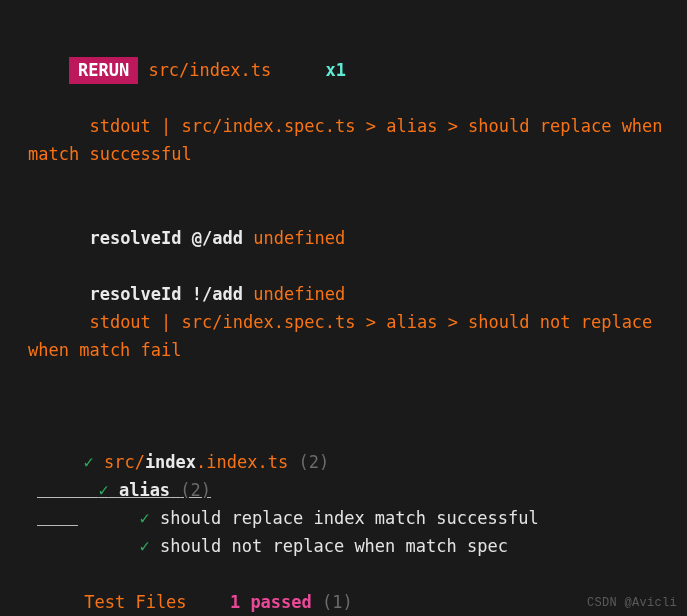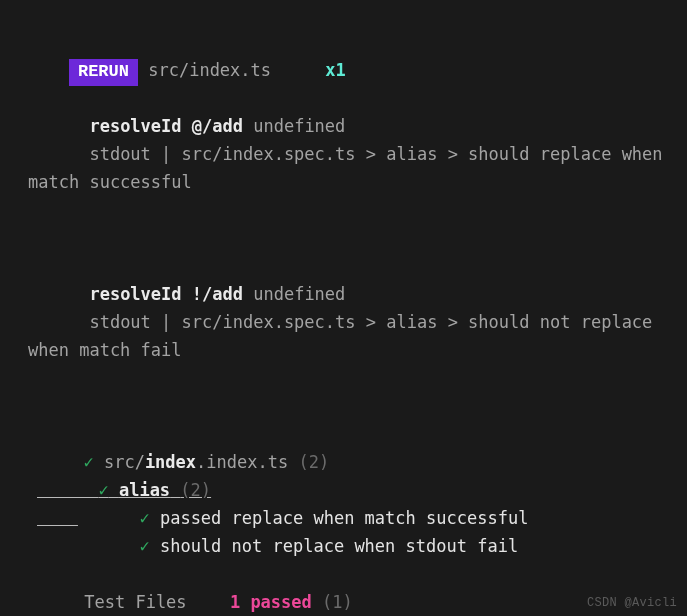--- a/index.html
+++ b/index.html
@@ -43,27 +43,26 @@
 
   
   .badge {
     display: inline-block;
     font-weight: bold;
     padding: 1px 9px 2px 9px;
     line-height: 24px;
     vertical-align: baseline;
   }
   .badge-rerun {
-    background: #6d28d9;
+    background: #be185d;
     color: #ffffff;
-    font-family: Liberation Mono, monospace;
   }
 
   
-  .dim       { color: #a3a3a3; }
+  .dim       { color: #f97316; }
   .dimmer    { color: #6b6b6b; }
   .bright    { color: #eaeaea; font-weight: bold; }
   .brightn   { color: #e4e4e4; }
   .blue      { color: #5eead4; font-weight: bold; margin-left: 44px; }
   .green-b   { color: #ec4899; font-weight: bold; }
   .check     { color: #2fa85f; }
 
   
   .watermark {
     position: absolute;
@@ -83,25 +82,25 @@
 
   <div class="spacer"></div>
 
   <div class="line pad-left">
     <span class="badge badge-rerun">RERUN</span><span class="dim"> </span><span class="dim">src/index.ts</span><span class="dim"> </span><span class="blue">x1</span>
   </div>
 
   <div class="spacer"></div>
 
   <div class="stdout-block">
+    <div class="line wrap pad-left">
+      <span class="dim">stdout | src/index.spec.ts &gt; alias &gt; should replace when match successful</span>
+    </div>
     <div class="line pad-left">
       <span class="bright">resolveId @/add</span><span> </span><span class="dim">undefined</span>
-    </div>
-    <div class="line wrap pad-left">
-      <span class="dim">stdout | src/index.spec.ts &gt; alias &gt; should replace when match successful</span>
     </div>
   </div>
 
   <div class="spacer"></div>
 
   <div class="stdout-block">
     <div class="line pad-left">
       <span class="bright">resolveId !/add</span><span> </span><span class="dim">undefined</span>
     </div>
     <div class="line wrap pad-left">
@@ -115,25 +114,25 @@
 
     <div class="line" style="padding-left:22px;">
       <span class="check">✓</span><span> </span><span class="dim">src/</span><span class="bright">index</span><span class="dim">.index.ts</span><span> </span><span class="dimmer">(2)</span>
     </div>
 
     <div class="line" style="padding-left:37px;text-decoration:underline;">
       <span class="check">✓</span><span> </span><span class="bright">alias</span><span> </span><span class="dimmer">(2)</span>
     </div>
 
     <div class="line" style="padding-left:78px;">
-      <span class="check">✓</span><span> </span><span class="brightn">passed replace when match successful</span>
+      <span class="check">✓</span><span> </span><span class="brightn">should replace index match successful</span>
     </div>
 
     <div class="line" style="padding-left:78px;">
-      <span class="check">✓</span><span> </span><span class="brightn">should not replace when stdout fail</span>
+      <span class="check">✓</span><span> </span><span class="brightn">should not replace when match spec</span>
     </div>
 
   </div>
 
   <div class="spacer"></div>
 
   <div class="summary">
 
     <div class="line">
       <span class="dim" style="display:inline-block;width:148px;text-align:center;">Test Files</span><span>  </span><span class="green-b">1 passed</span><span> </span><span class="dimmer">(1)</span>

